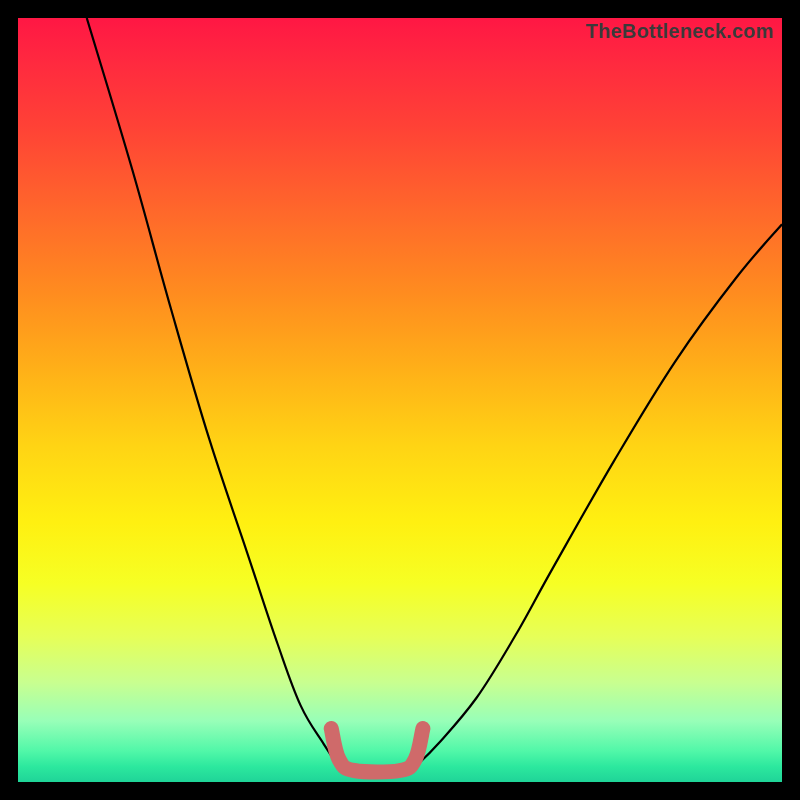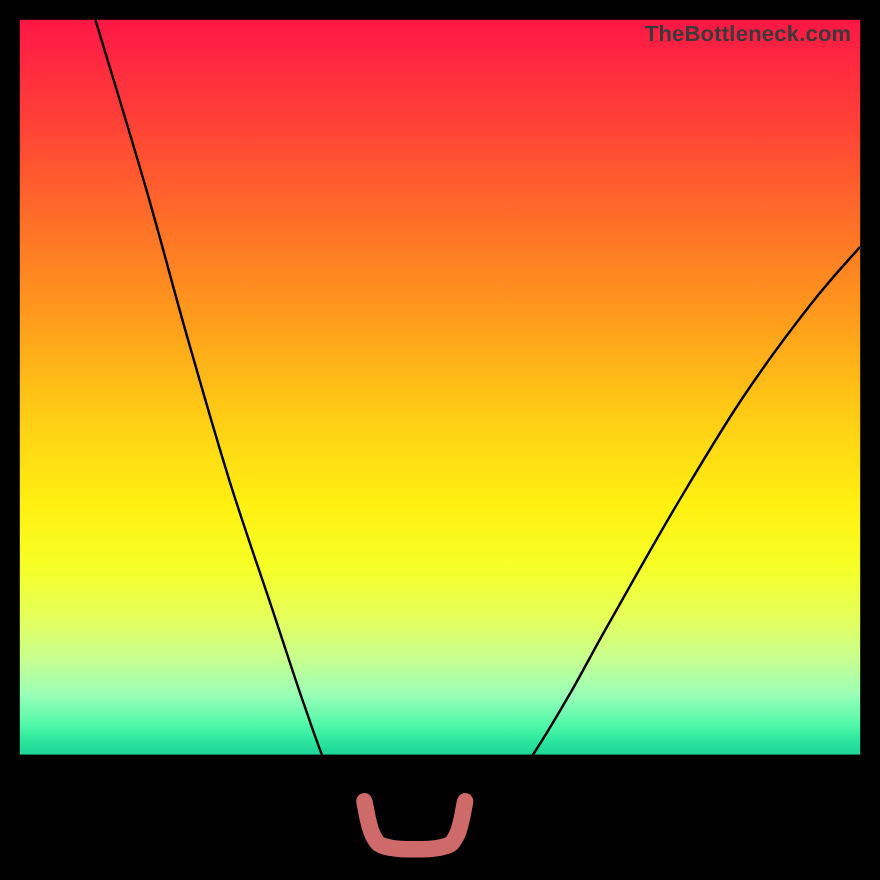--- a/index.html
+++ b/index.html
@@ -15,21 +15,21 @@
     position: relative;
     width: 800px;
     height: 800px;
     background: #000;
   }
   .plot {
     position: absolute;
     left: 18px;
     top: 18px;
     width: 764px;
-    height: 668px;
+    height: 764px;
     background: linear-gradient(to bottom,
       #ff1744 0%,
       #ff2a3f 6%,
       #ff4136 14%,
       #ff6a2a 26%,
       #ff8c1f 36%,
       #ffb018 46%,
       #ffd414 56%,
       #fff011 66%,
       #f6ff24 74%,

